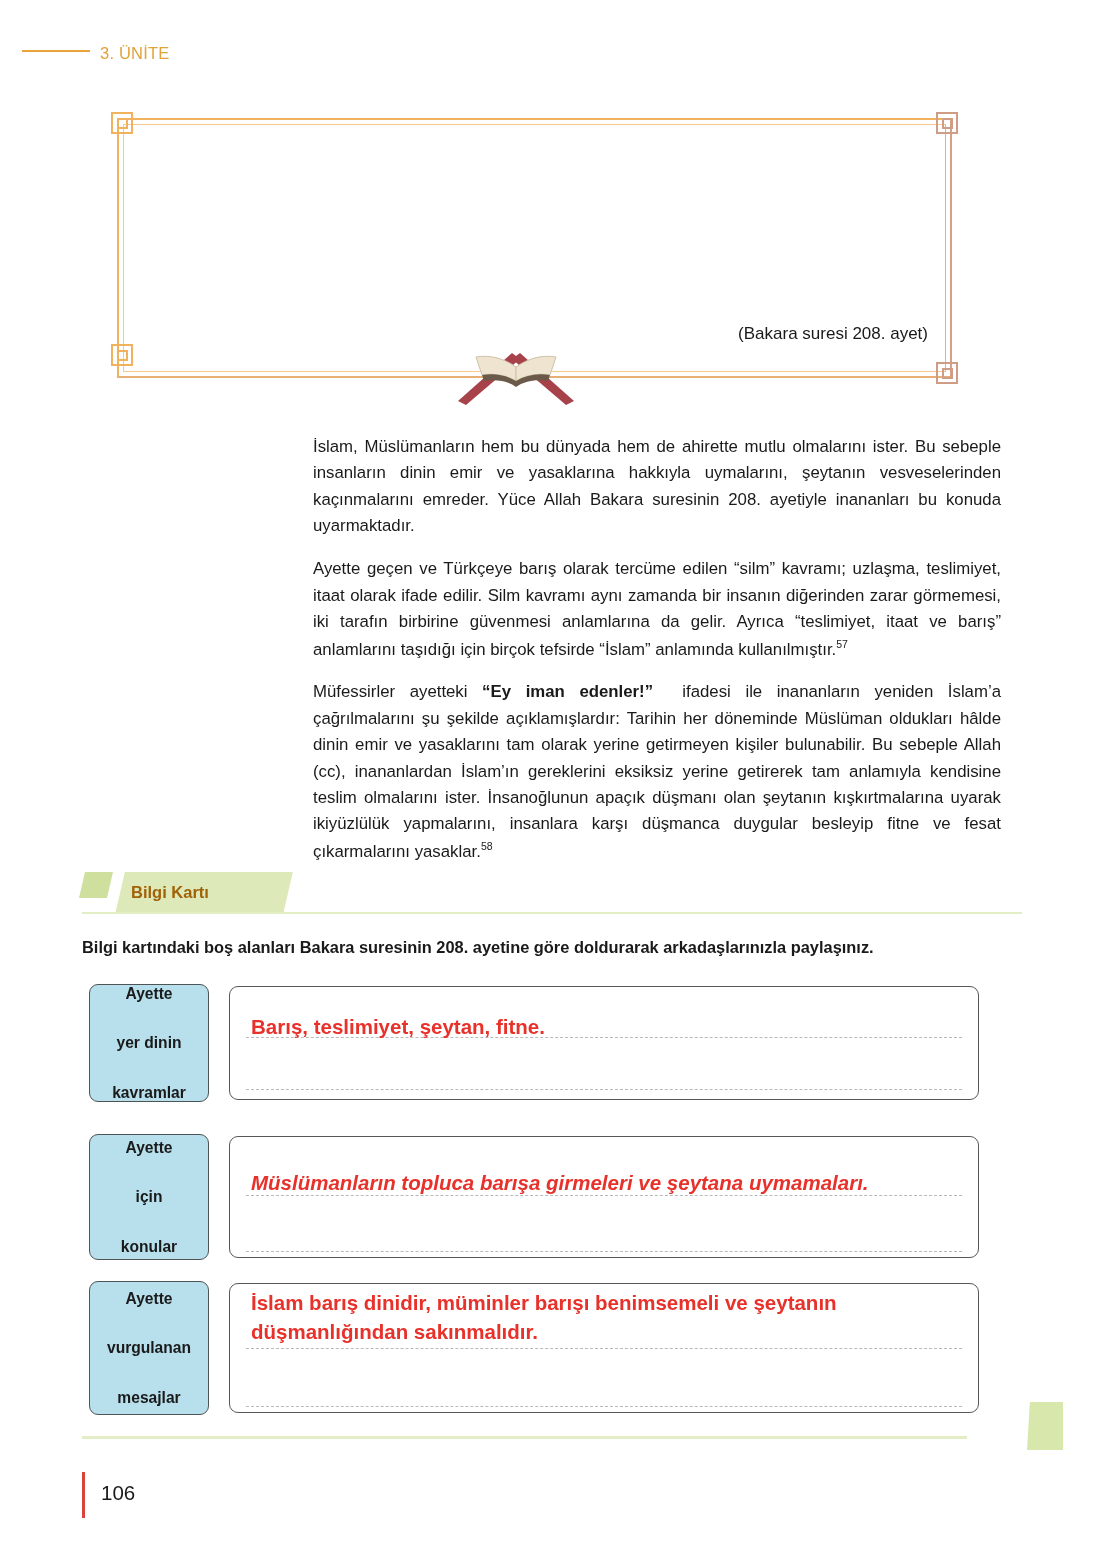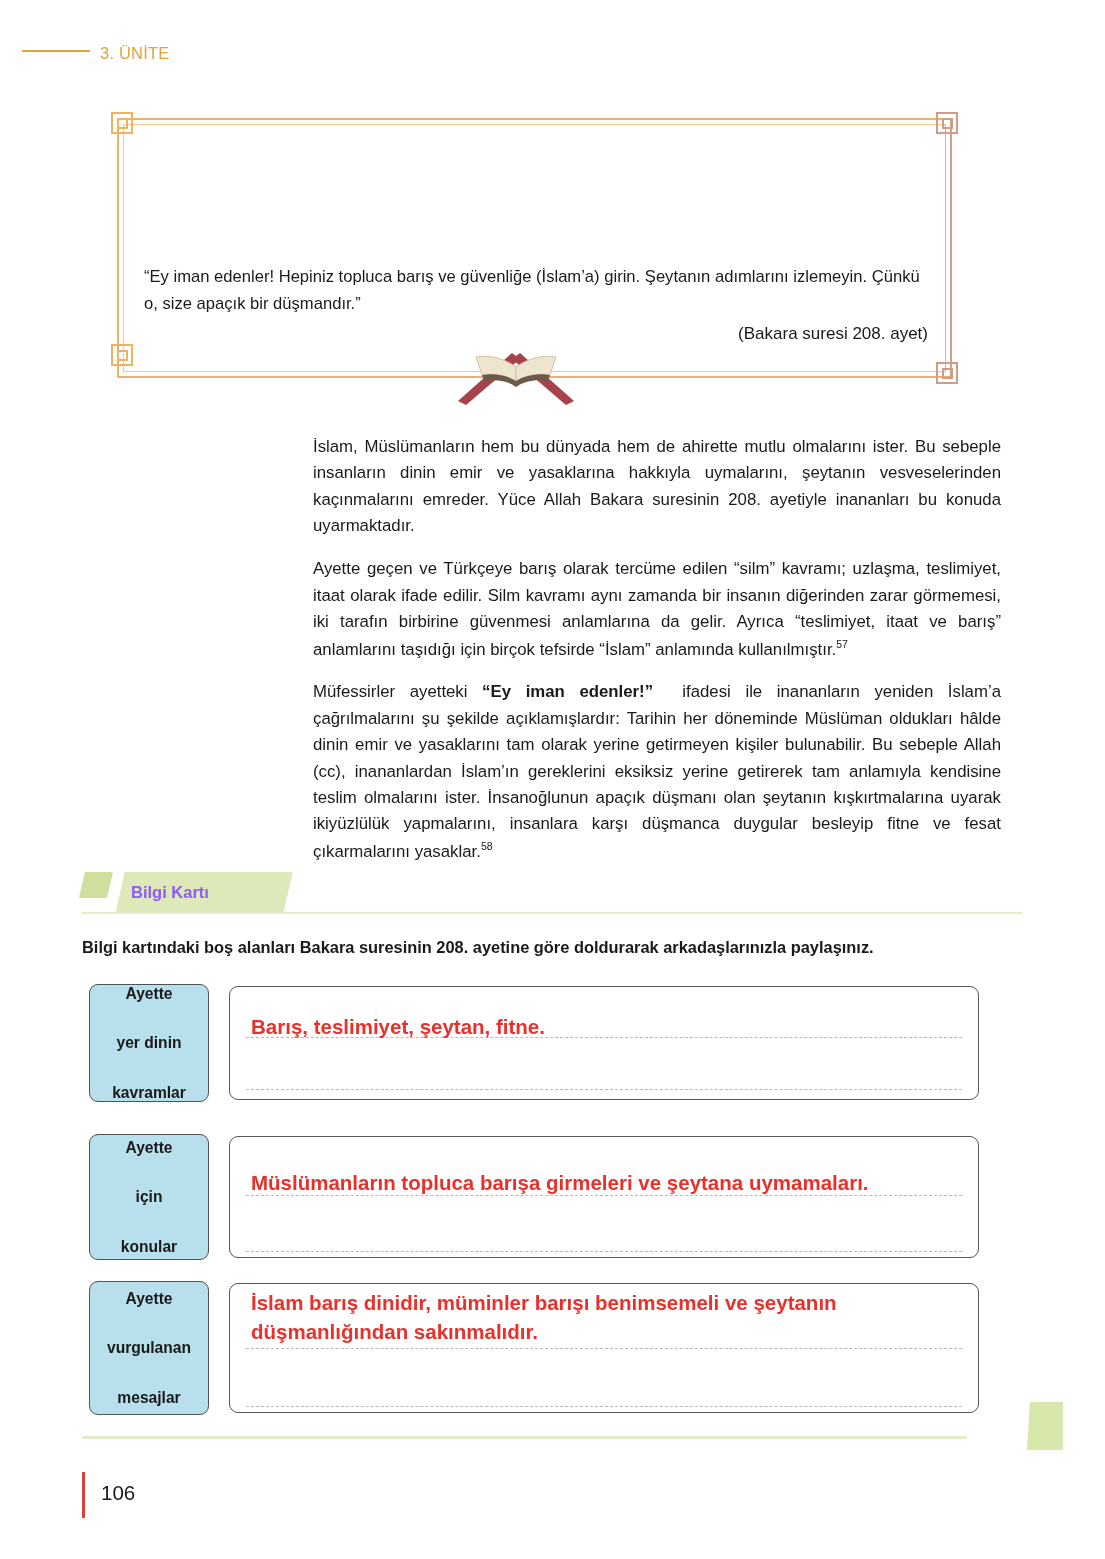--- a/index.html
+++ b/index.html
@@ -158,21 +158,21 @@
     left: 38px; top: 0;
     width: 168px; height: 42px;
     background: #dde9b9;
     transform: skewX(-13deg);
   }
   .bk-tab-label {
     position: absolute;
     left: 49px; top: 11px;
     font-size: 16.5px;
     font-weight: bold;
-    color: #8b5cf6;
+    color: #a16207;
   }
   .bk-rule {
     position: absolute;
     left: 0; top: 40px;
     width: 940px; height: 2px;
     background: #e3edc6;
   }
 
   .bk-instruction {
     position: absolute;
@@ -287,21 +287,20 @@
   <div class="corner tr">
     <i class="sq-out" style="right:0;"></i>
       <i class="sq-in" style="left:auto;right:5.5px;"></i>
   </div>
   <div class="corner br">
     <i class="sq-out" style="right:0;bottom:0;"></i>
       <i class="sq-in" style="left:auto;top:auto;right:5.5px;bottom:5.5px;"></i>
   </div>
 
 
-  <div class="ayet-meal">“Ey iman edenler! Hepiniz topluca barış ve güvenliğe (İslam’a) girin. Şeytanın adımlarını izlemeyin. Çünkü o, size apaçık bir düşmandır.”</div>
   <div class="ayet-source">(Bakara suresi 208. ayet)</div>
 </div>
 
 <div class="quran-illus">
   <svg width="128" height="60" viewBox="0 0 128 60" xmlns="http://www.w3.org/2000/svg">
 
     <path d="M6 56 L60 8 L68 14 L14 60 Z" fill="#a8424a"></path>
     <path d="M122 56 L68 8 L60 14 L114 60 Z" fill="#a8424a"></path>
 
     <path d="M64 22 C50 12, 36 10, 24 12 L30 30 C42 28, 54 30, 64 36 Z" fill="#efe4cf" stroke="#cfc2a8" stroke-width="1"></path>
@@ -337,21 +336,21 @@
       </svg></div>
     <div class="tag" style="top: 984px; height: 118px;">
       <span>Ayette</span>
       <span>yer dinin</span>
       <span>kavramlar</span>
     </div>
     <div class="card" style="top: 1136px; height: 122px;">
       <div class="dashline" style="top: 58px;"></div>
       <div class="dashline" style="top: 114px;"></div>
     </div>
-    <div class="card-text" style="top: 1168px; left: 251px; width: 740px;">Müslümanların topluca barışa girmeleri ve şeytana uymamaları.</div>
+    <div class="card-text" style="top: 1168px; left: 251px; width: 740px; font-style: italic;">Müslümanların topluca barışa girmeleri ve şeytana uymamaları.</div>
     <div class="tag-point" style="top: 1134px; height: 126px;"><svg width="40" height="126" viewBox="0 0 40 126" preserveAspectRatio="none">
         <path d="M0 4 L16 4 L38 63 L16 122 L0 122 Z" fill="#b7dfec" stroke="#4e5356" stroke-width="1.6" stroke-linejoin="round"></path>
       </svg></div>
     <div class="tag" style="top: 1134px; height: 126px;">
       <span>Ayette</span>
       <span>için</span>
       <span>konular</span>
     </div>
     <div class="card" style="top: 1283px; height: 130px;">
       <div class="dashline" style="top: 64px;"></div>

